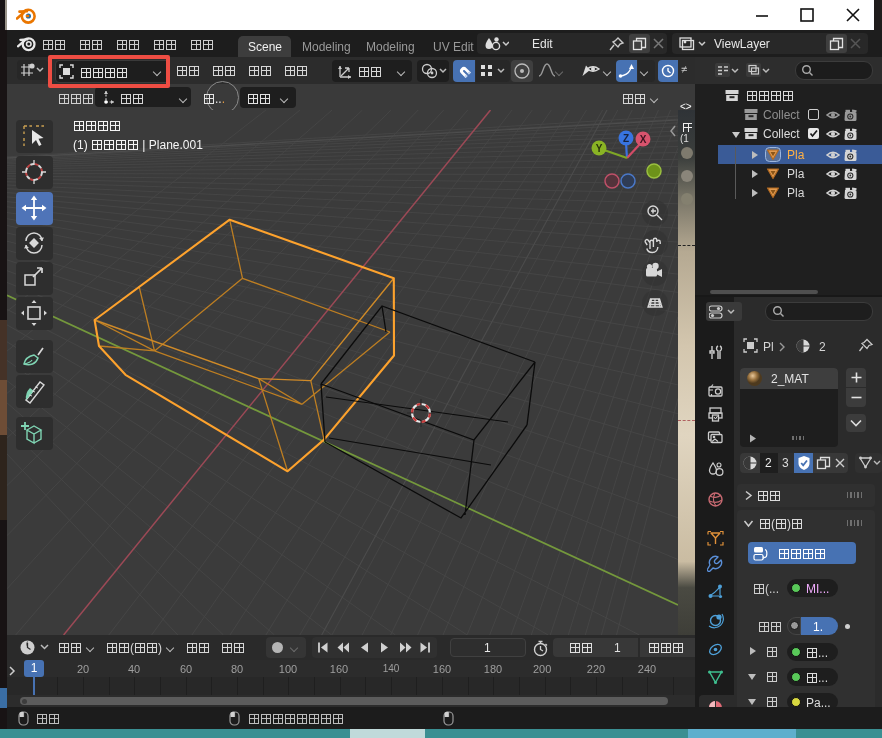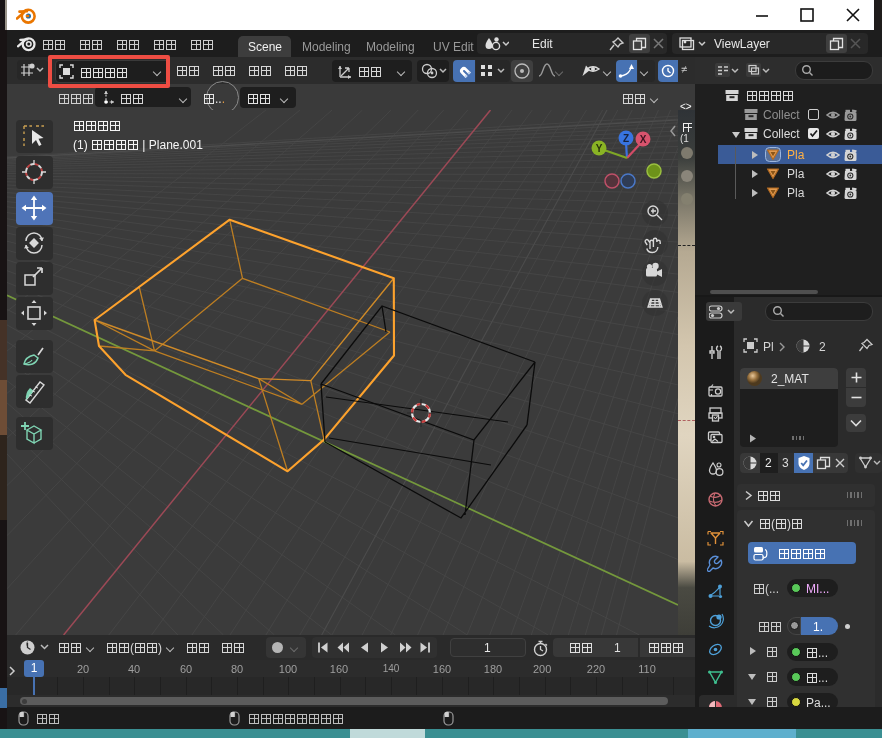--- a/index.html
+++ b/index.html
@@ -791,21 +791,21 @@
       <div class="abs" style="left:115px;top:28px;width:24px;text-align:center;color:#9f9f9f;font-size:11px;">40</div>
       <div class="abs" style="left:167px;top:28px;width:24px;text-align:center;color:#9f9f9f;font-size:11px;">60</div>
       <div class="abs" style="left:218px;top:28px;width:24px;text-align:center;color:#9f9f9f;font-size:11px;">80</div>
       <div class="abs" style="left:269px;top:28px;width:24px;text-align:center;color:#9f9f9f;font-size:11px;">100</div>
       <div class="abs" style="left:320px;top:28px;width:24px;text-align:center;color:#9f9f9f;font-size:11px;">160</div>
       <div class="abs" style="left:372px;top:28px;width:24px;text-align:center;color:#9f9f9f;font-size:10px;">140</div>
       <div class="abs" style="left:423px;top:28px;width:24px;text-align:center;color:#9f9f9f;font-size:11px;">160</div>
       <div class="abs" style="left:474px;top:28px;width:24px;text-align:center;color:#9f9f9f;font-size:11px;">180</div>
       <div class="abs" style="left:526px;top:28px;width:24px;color:#9f9f9f;font-size:11px;">200</div>
       <div class="abs" style="left:577px;top:28px;width:24px;text-align:center;color:#9f9f9f;font-size:11px;">220</div>
-      <div class="abs" style="left:628px;top:28px;width:24px;text-align:center;color:#9f9f9f;font-size:11px;">110</div>
+      <div class="abs" style="left:628px;top:28px;width:24px;text-align:center;color:#9f9f9f;font-size:11px;">240</div>
       <div class="abs" style="left:0;top:42px;width:688px;height:18px;background:#282828;"></div>
       <div class="abs" style="left:50.4px;top:42px;width:1px;height:18px;background:#1f1f1f;"></div>
       <div class="abs" style="left:76.0px;top:42px;width:1px;height:18px;background:#1f1f1f;"></div>
       <div class="abs" style="left:101.7px;top:42px;width:1px;height:18px;background:#1f1f1f;"></div>
       <div class="abs" style="left:127.3px;top:42px;width:1px;height:18px;background:#1f1f1f;"></div>
       <div class="abs" style="left:153.0px;top:42px;width:1px;height:18px;background:#1f1f1f;"></div>
       <div class="abs" style="left:178.6px;top:42px;width:1px;height:18px;background:#1f1f1f;"></div>
       <div class="abs" style="left:204.3px;top:42px;width:1px;height:18px;background:#1f1f1f;"></div>
       <div class="abs" style="left:229.9px;top:42px;width:1px;height:18px;background:#1f1f1f;"></div>
       <div class="abs" style="left:255.6px;top:42px;width:1px;height:18px;background:#1f1f1f;"></div>

